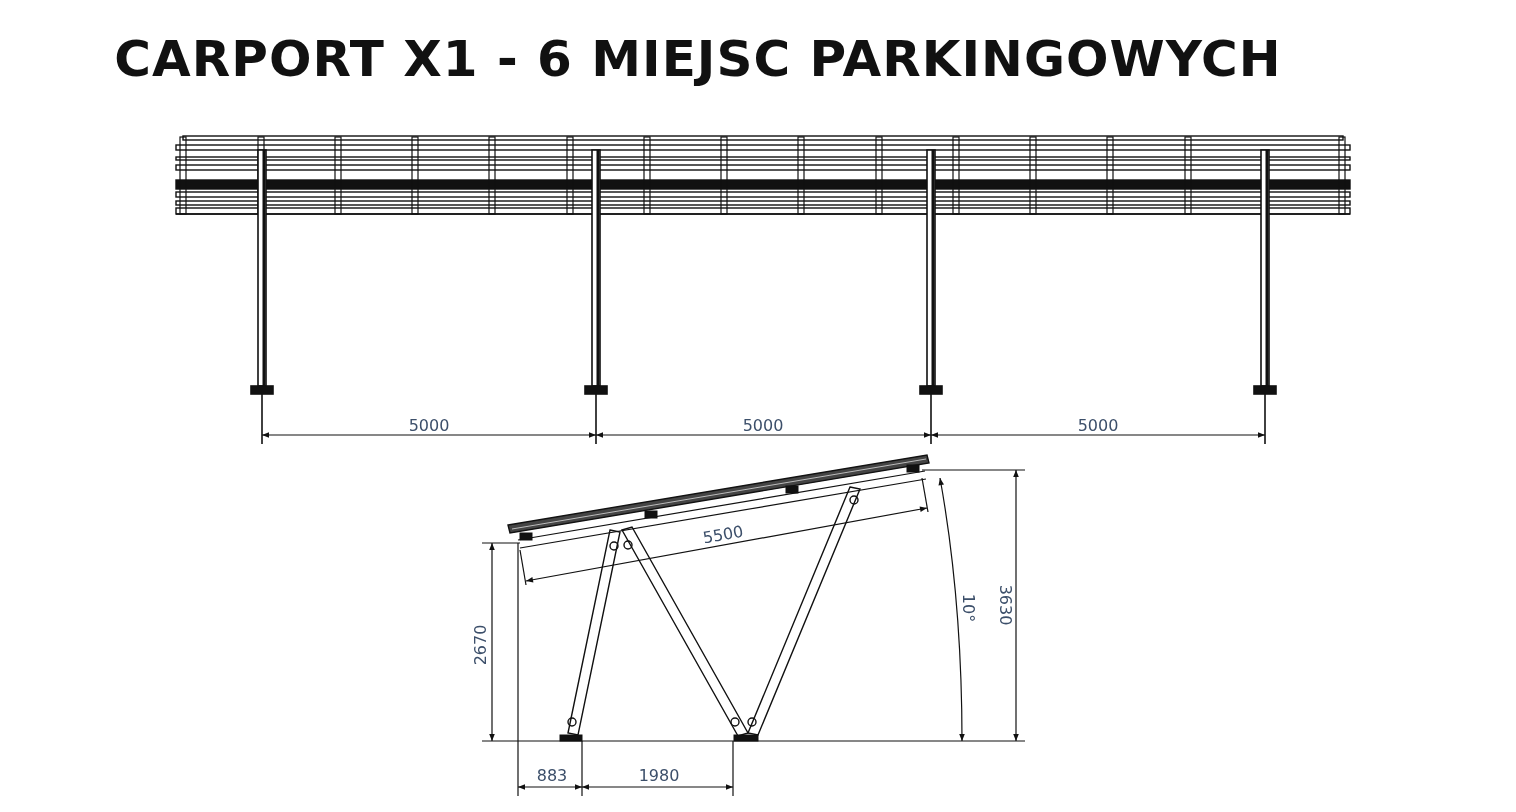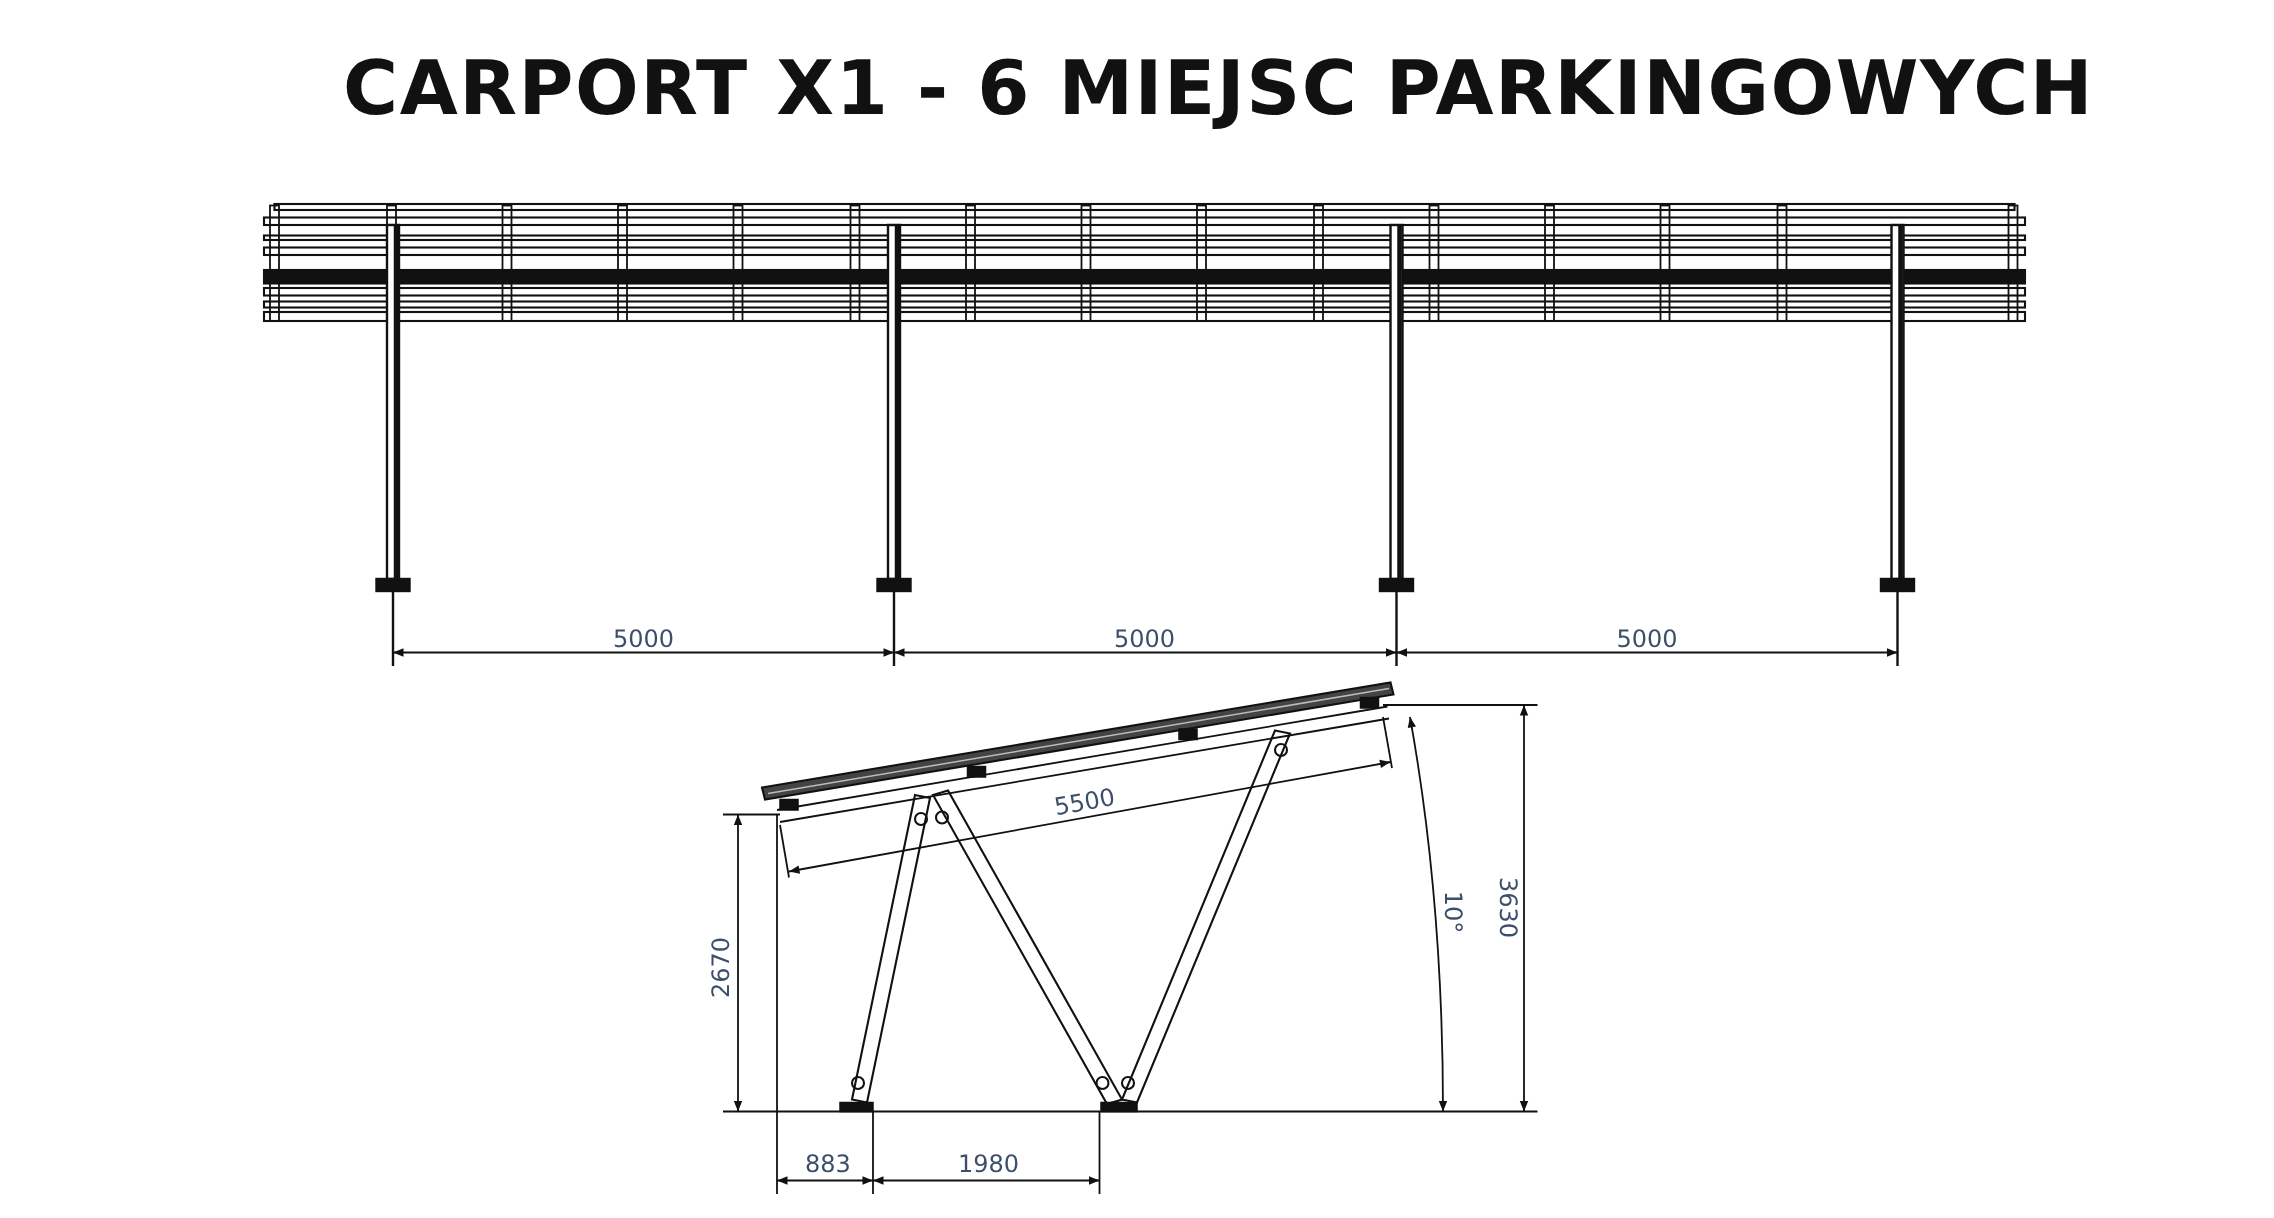--- a/index.html
+++ b/index.html
@@ -1,18 +1,18 @@
 <!DOCTYPE html>
 <html><head>
   <meta charset="utf-8">
   <style>
     html, body { margin: 0; padding: 0; background: #ffffff; }
     body { width: 1516px; height: 812px; position: relative; overflow: hidden; font-family: "DejaVu Sans", sans-serif; }
     .title {
-      position: absolute; left: 0; top: 30px; width: 1396px; text-align: right;
+      position: absolute; left: 0; top: 30px; width: 1396px; text-align: center;
       font-family: "DejaVu Sans", sans-serif; font-weight: bold; font-size: 50px;
       letter-spacing: 1px; color: #111111;
     }
     svg { position: absolute; left: 0; top: 0; }
     .dim { font-family: "DejaVu Sans", sans-serif; font-size: 16px; fill: #3c4f6a; }
   </style>
 </head>
 <body>
 
 <div class="title">CARPORT X1 - 6 MIEJSC PARKINGOWYCH</div>

